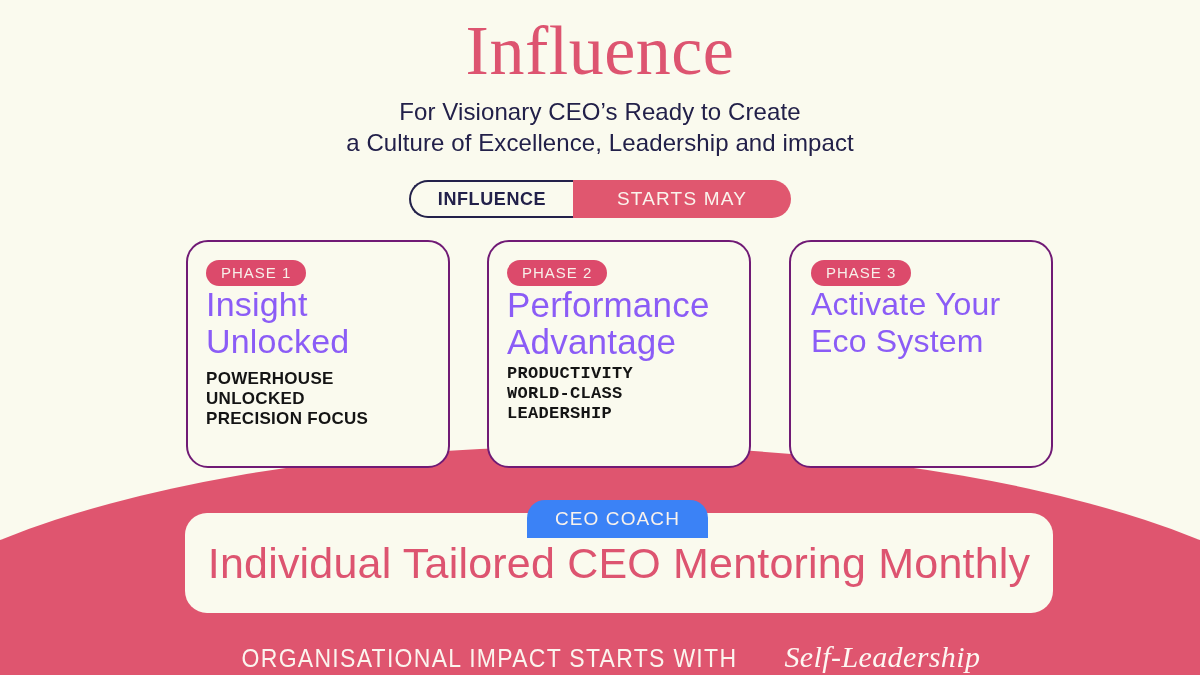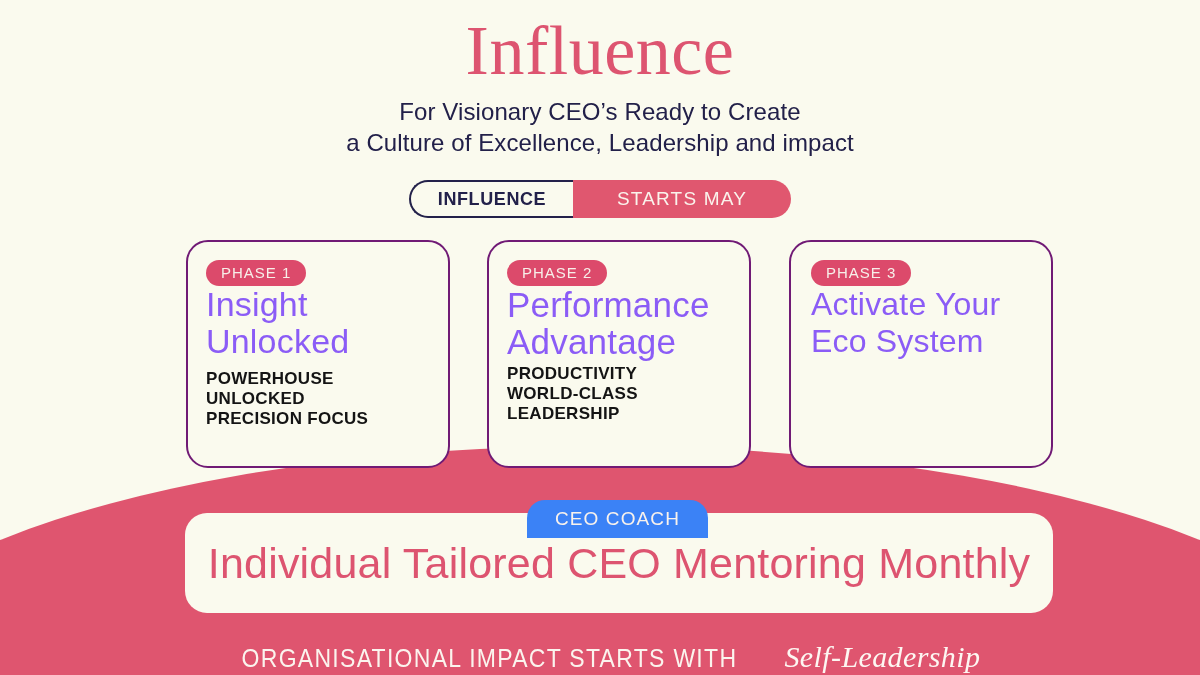--- a/index.html
+++ b/index.html
@@ -151,21 +151,21 @@
     margin-top: 9px;
     font-size: 17px;
     line-height: 20px;
     font-weight: bold;
     color: #141414;
     letter-spacing: 0.3px;
   }
   .card-body span { display: block; }
 
   .card.c2 .card-heading { font-size: 35px; line-height: 37px; }
-  .card.c2 .card-body { margin-top: 4px; }
+  .card.c2 .card-body { margin-top: 4px; font-family: Liberation Mono, monospace; }
   .card.c3 .card-heading { font-size: 32px; line-height: 37px; }
 
   
   .coach-wrap {
     position: absolute;
     top: 500px;
     left: 0;
     width: 1200px;
     z-index: 3;
   }

